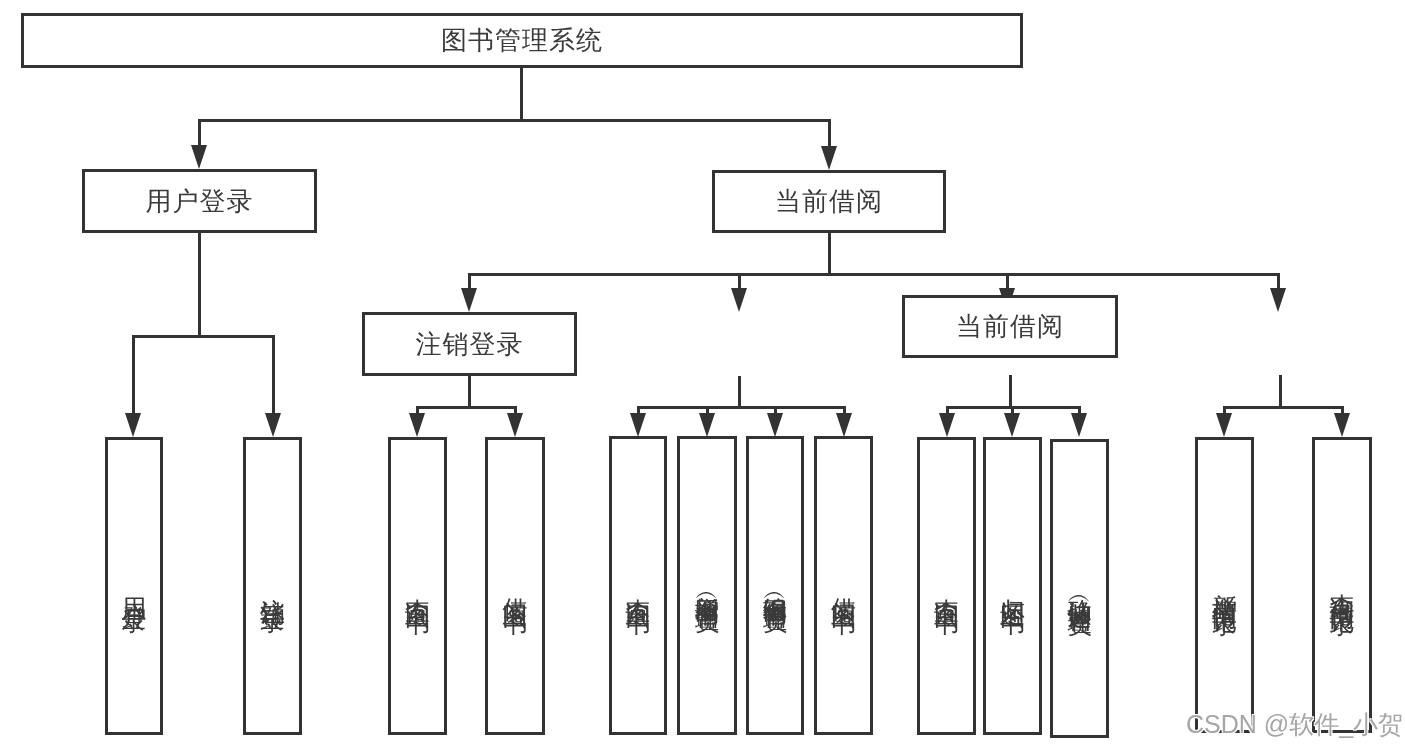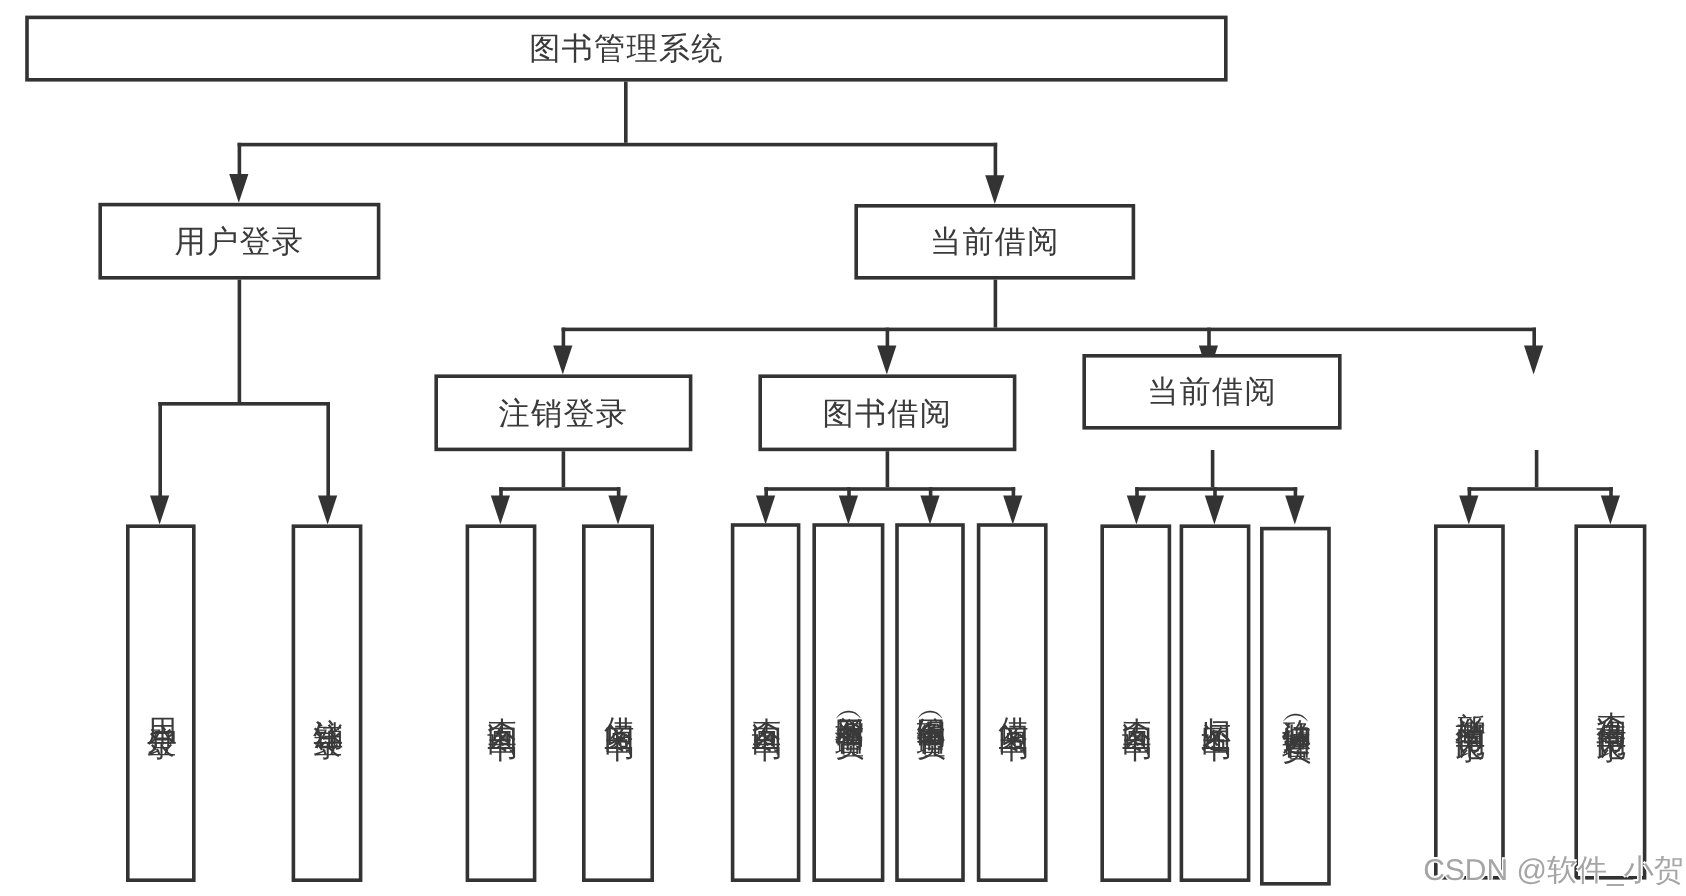--- a/index.html
+++ b/index.html
@@ -65,23 +65,20 @@
   <div class="arrow" style="left:461px;top:288px;"></div>
   <div class="vline" style="left:738px;top:273px;height:16px;"></div>
   <div class="arrow" style="left:731px;top:288px;"></div>
   <div class="vline" style="left:1006px;top:273px;height:16px;"></div>
   <div class="arrow" style="left:999px;top:288px;"></div>
   <div class="vline" style="left:1277px;top:273px;height:16px;"></div>
   <div class="arrow" style="left:1270px;top:288px;"></div>
 
   <div class="box h-node" style="left:362px;top:312px;width:215px;height:64px;">
     <span>注销登录</span>
-  </div>
-  <div class="box h-node" style="left:632px;top:312px;width:215px;height:64px;">
-    <span>图书借阅</span>
   </div>
   <div class="box h-node" style="left:902px;top:295px;width:216px;height:63px;">
     <span>当前借阅</span>
   </div>
 
   <div class="vline" style="left:468px;top:376px;height:30px;"></div>
   <div class="hline" style="left:416px;top:406px;width:101px;"></div>
   <div class="vline" style="left:416px;top:406px;height:8px;"></div>
   <div class="arrow" style="left:409px;top:413px;"></div>
   <div class="vline" style="left:514px;top:406px;height:8px;"></div>

